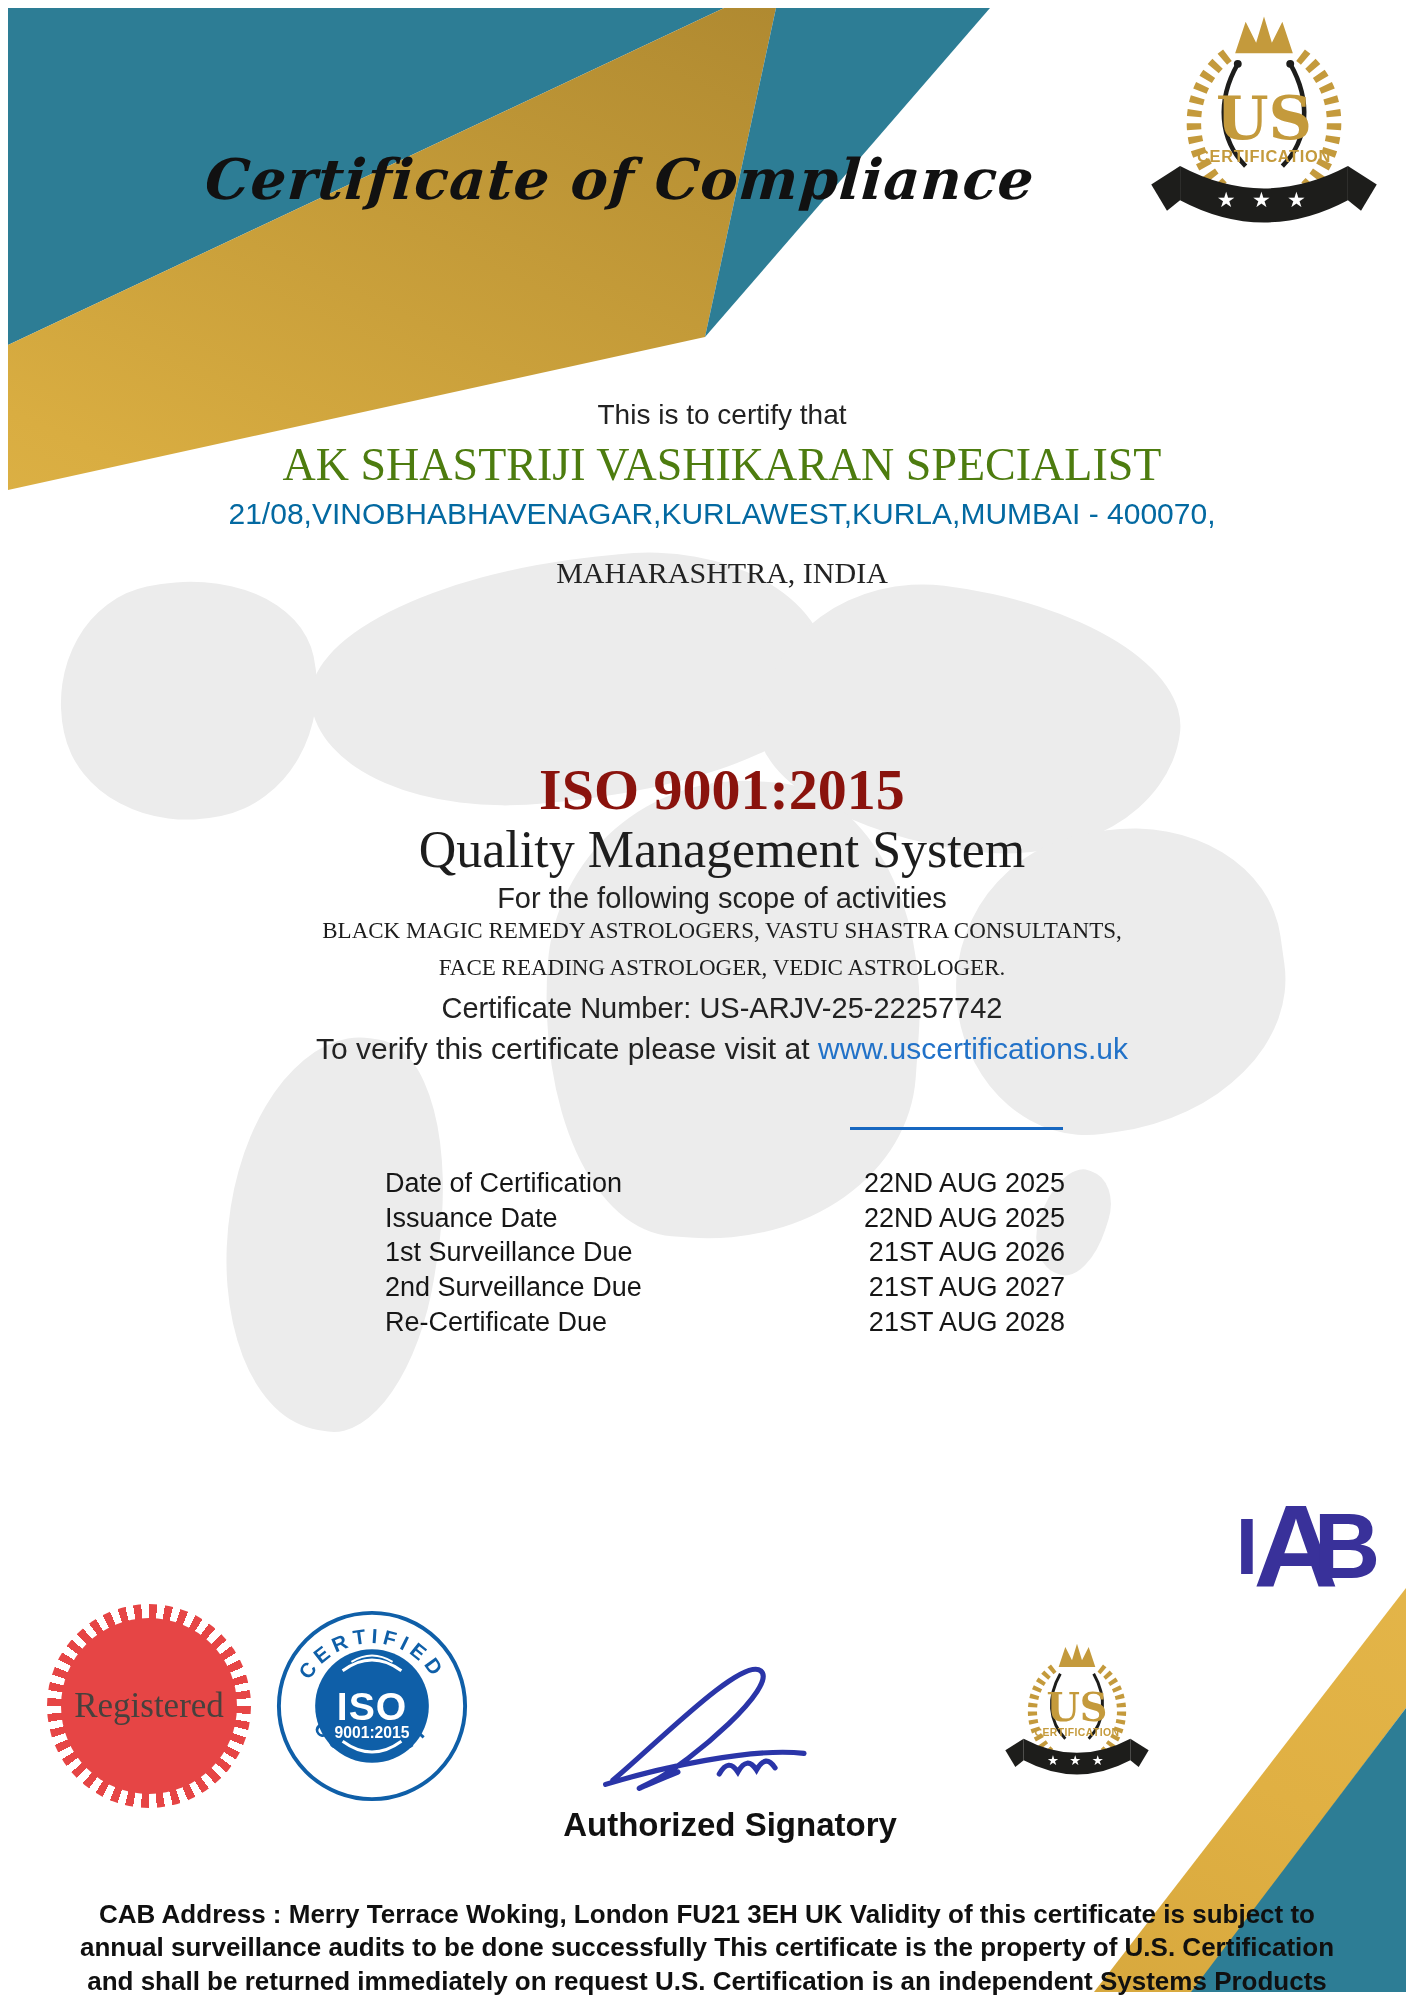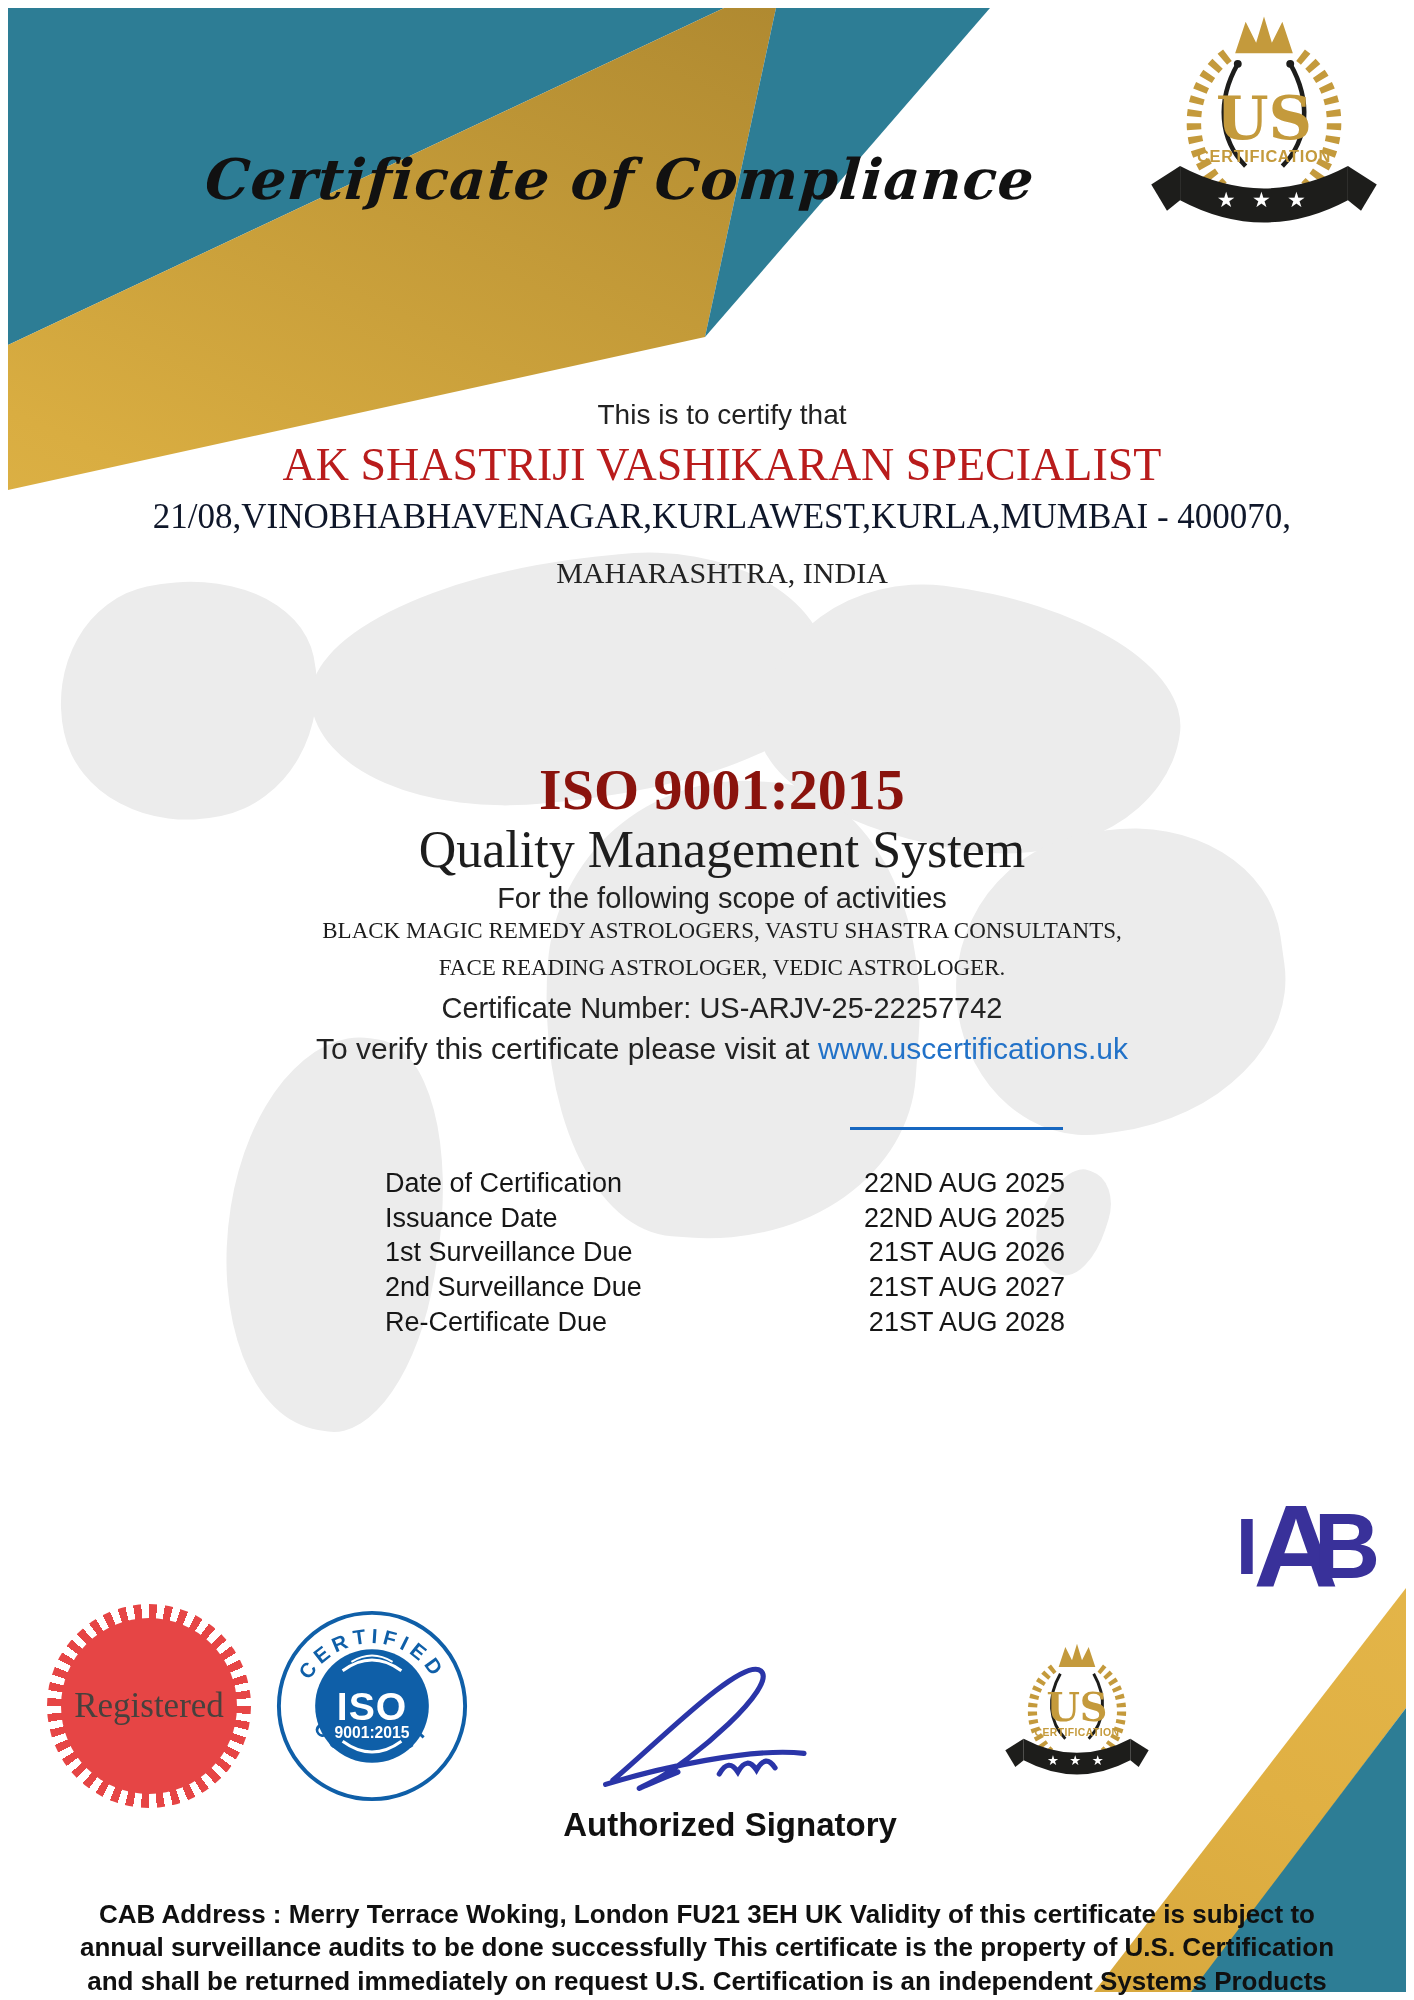--- a/index.html
+++ b/index.html
@@ -22,22 +22,22 @@
   .map{position:absolute;inset:0;z-index:0;}
   .blob{position:absolute;background:#ececec;}
 
   .content{position:absolute;inset:0;z-index:2;}
   .center{left:30px;width:1384px;text-align:center;}
 
   .title{left:0;width:1240px;text-align:center;top:146px;
          font-family:"DejaVu Serif",serif;font-style:italic;font-weight:bold;
          font-size:56px;color:#111;letter-spacing:1px;transform:skewX(-4deg);}
   .certify{top:399px;font-size:28px;color:#222;text-align:center;}
-  .company{top:438px;font-family:"Liberation Serif",serif;font-size:46px;color:#b91c1c;letter-spacing:0;}
-  .addr1{top:497px;font-family:Liberation Serif, serif;font-size:35px;color:#0f172a;}
+  .company{top:438px;font-family:"Liberation Serif",serif;font-size:46px;color:#4d7c0f;letter-spacing:0;}
+  .addr1{top:497px;font-family:Liberation Sans, sans-serif;font-size:30px;color:#0369a1;}
   .addr2{top:556px;font-family:"Liberation Serif",serif;font-size:30px;color:#232323;}
   .assessed{top:632px;font-size:29px;line-height:52px;color:#222;}
   .iso-code{top:756px;font-family:"Liberation Serif",serif;font-weight:bold;font-size:58px;color:#8a130d;}
   .qms{top:820px;font-family:Liberation Serif, serif;font-size:52px;color:#1d1d1d;}
   .scope-intro{top:882px;font-size:29px;color:#222;}
   .scope-lines{top:912px;font-family:"Liberation Serif",serif;font-size:23px;line-height:37px;color:#1d1d1d;}
   .certnum{top:992px;font-size:29px;color:#222;}
   .verify{top:1032px;font-size:30px;color:#222;}
   .verify .link{color:#2272c8;cursor:pointer;}
   .blue-line{left:850px;top:1127px;width:213px;height:3px;background:#1767c0;}

